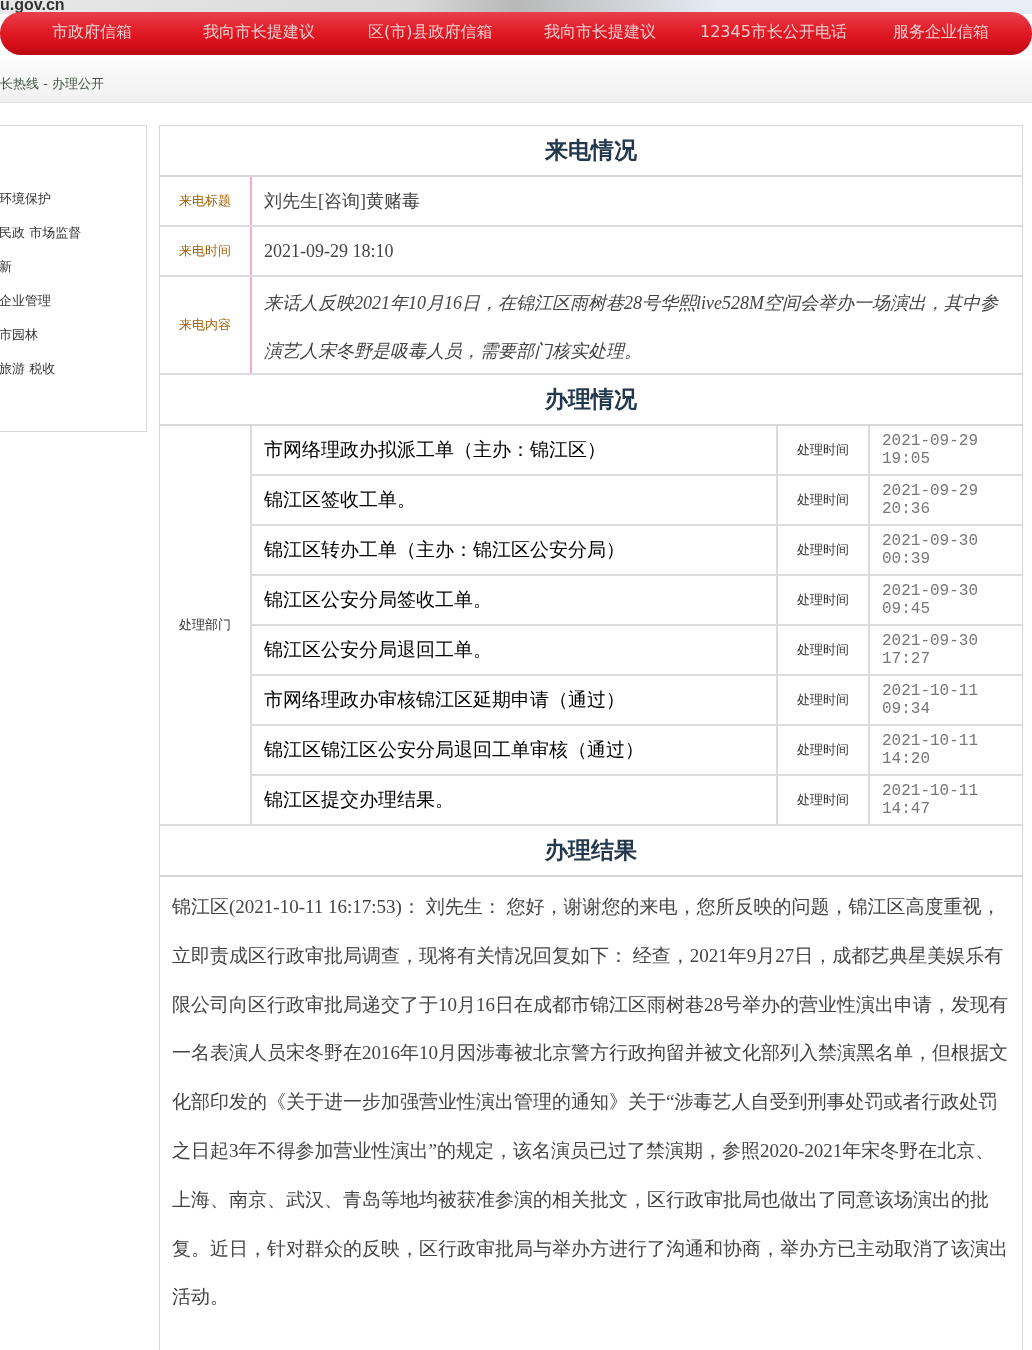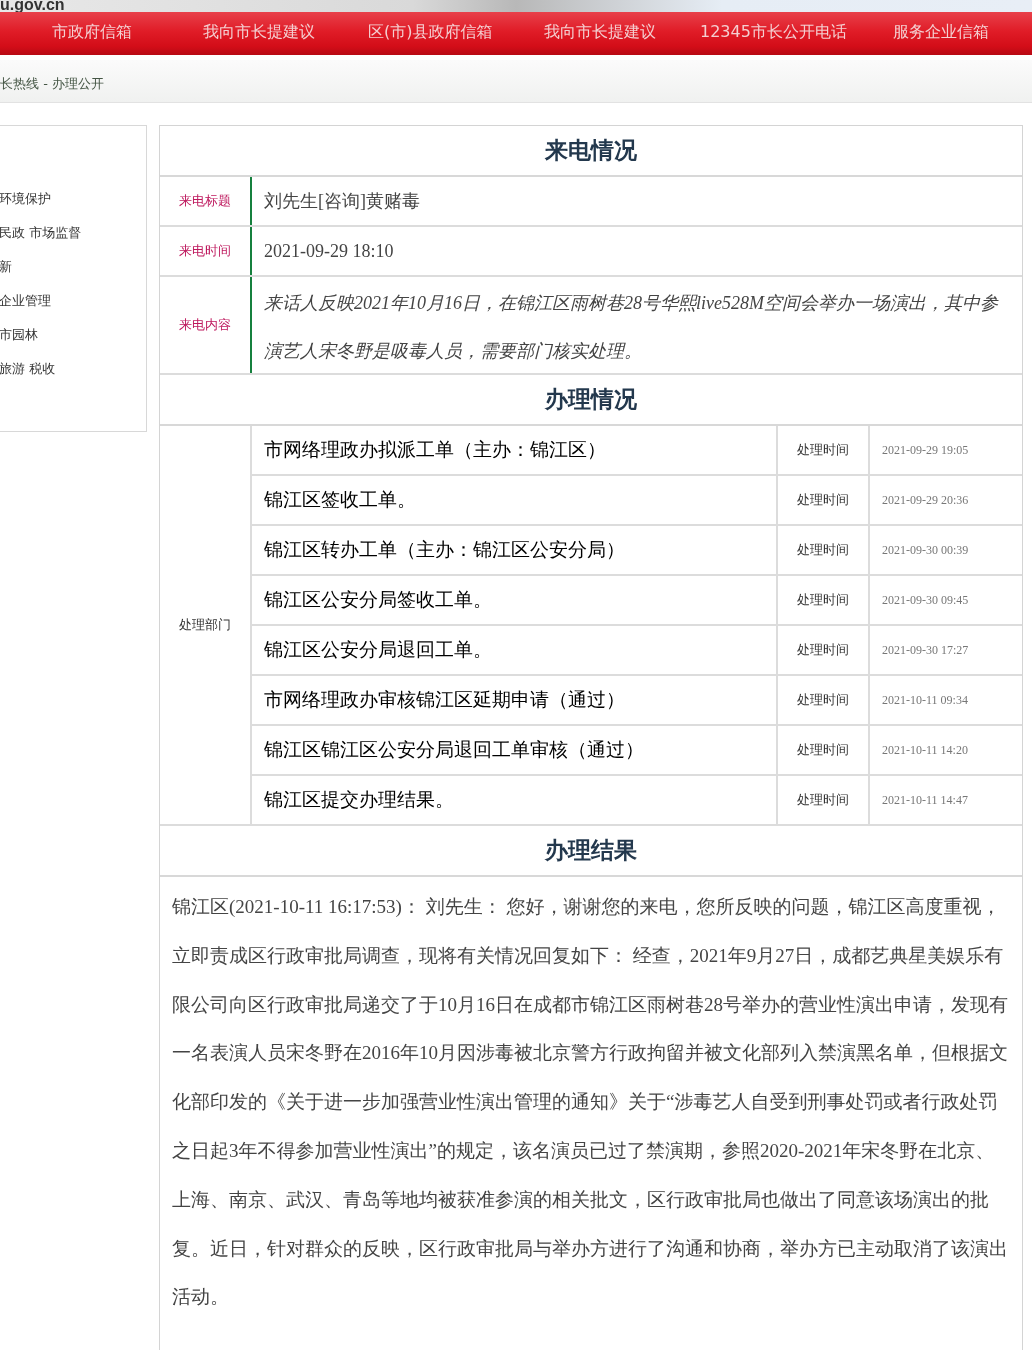--- a/index.html
+++ b/index.html
@@ -14,21 +14,21 @@
     position: absolute; left: 0; top: 0; width: 1032px; height: 14px;
     background: linear-gradient(90deg, #e8e8e8 0%, #d9d9d9 40%, #b8b8b8 50%, #e6edf5 70%, #e8eef6 100%);
   }
   .domain-text {
     position: absolute; left: 0; top: -4px; font-size: 16px; font-weight: bold;
     color: #333; font-family: "Liberation Sans", sans-serif;
   }
   .nav {
     position: absolute; left: 0; top: 12px; width: 1032px; height: 43px;
     background: linear-gradient(180deg, #e8404a 0%, #e01c27 45%, #d30d18 80%, #b80a14 100%);
-    display: flex; align-items: center;
+    display: flex; align-items: center; border-radius: 21px;
   }
   .nav-item {
     position: absolute; top: 10px; font-size: 16px; color: #f4cfd1;
     white-space: nowrap; letter-spacing: 0px;
   }
   .crumb-bar {
     position: absolute; left: 0; top: 60px; width: 1032px; height: 42px;
     background: linear-gradient(180deg, #fbfbfb 0%, #f0f1f0 100%);
     border-bottom: 1px solid #e2e2e2;
   }
@@ -48,23 +48,23 @@
     border: 1px solid #d4d4d4; background: #fff;
   }
   .sec-title {
     height: 49px; border-bottom: 2px solid #d8d8d8;
     display: flex; align-items: center; justify-content: center;
     font-size: 23px; font-weight: bold; color: #23384d;
     padding-left: 0;
   }
   .row { display: flex; border-bottom: 2px solid #dcdcdc; }
   .lbl {
-    width: 90px; flex: none; border-right: 2px solid #15803d;
+    width: 90px; flex: none; border-right: 2px solid #f9a8d4;
     display: flex; align-items: center; justify-content: center;
-    font-size: 13px; color: #be185d;
+    font-size: 13px; color: #a16207;
   }
   .val {
     flex: 1; padding: 14px 12px; font-size: 18px; color: #444;
     display: flex; align-items: center;
     font-family: "Liberation Serif", "DejaVu Serif", serif;
   }
   .val.multi { display: block; line-height: 48px; padding-top: 2px; font-style: italic; }
   .proc { display: flex; border-bottom: 2px solid #dcdcdc; }
   .proc-lbl {
     width: 90px; flex: none; border-right: 2px solid #dcdcdc;
@@ -79,22 +79,22 @@
     padding-left: 12px; display: flex; align-items: center;
     font-size: 19px; color: #000000;
   }
   .step-lbl {
     width: 90px; flex: none; border-right: 2px solid #dcdcdc;
     display: flex; align-items: center; justify-content: center;
     font-size: 13px; color: #333;
   }
   .step-time {
     flex: 1; padding-left: 12px; display: flex; align-items: center;
-    font-size: 12px; color: #777;
-    font-family: Liberation Serif, serif;
+    font-size: 16px; color: #777;
+    font-family: Liberation Mono, monospace;
   }
   .result {
     padding: 6px 14px 0 12px; font-size: 19px; color: #444;
     line-height: 48.8px; height: 470px;
     font-family: "Liberation Serif", "DejaVu Serif", serif;
   }
 </style>
 </head>
 <body>
 

